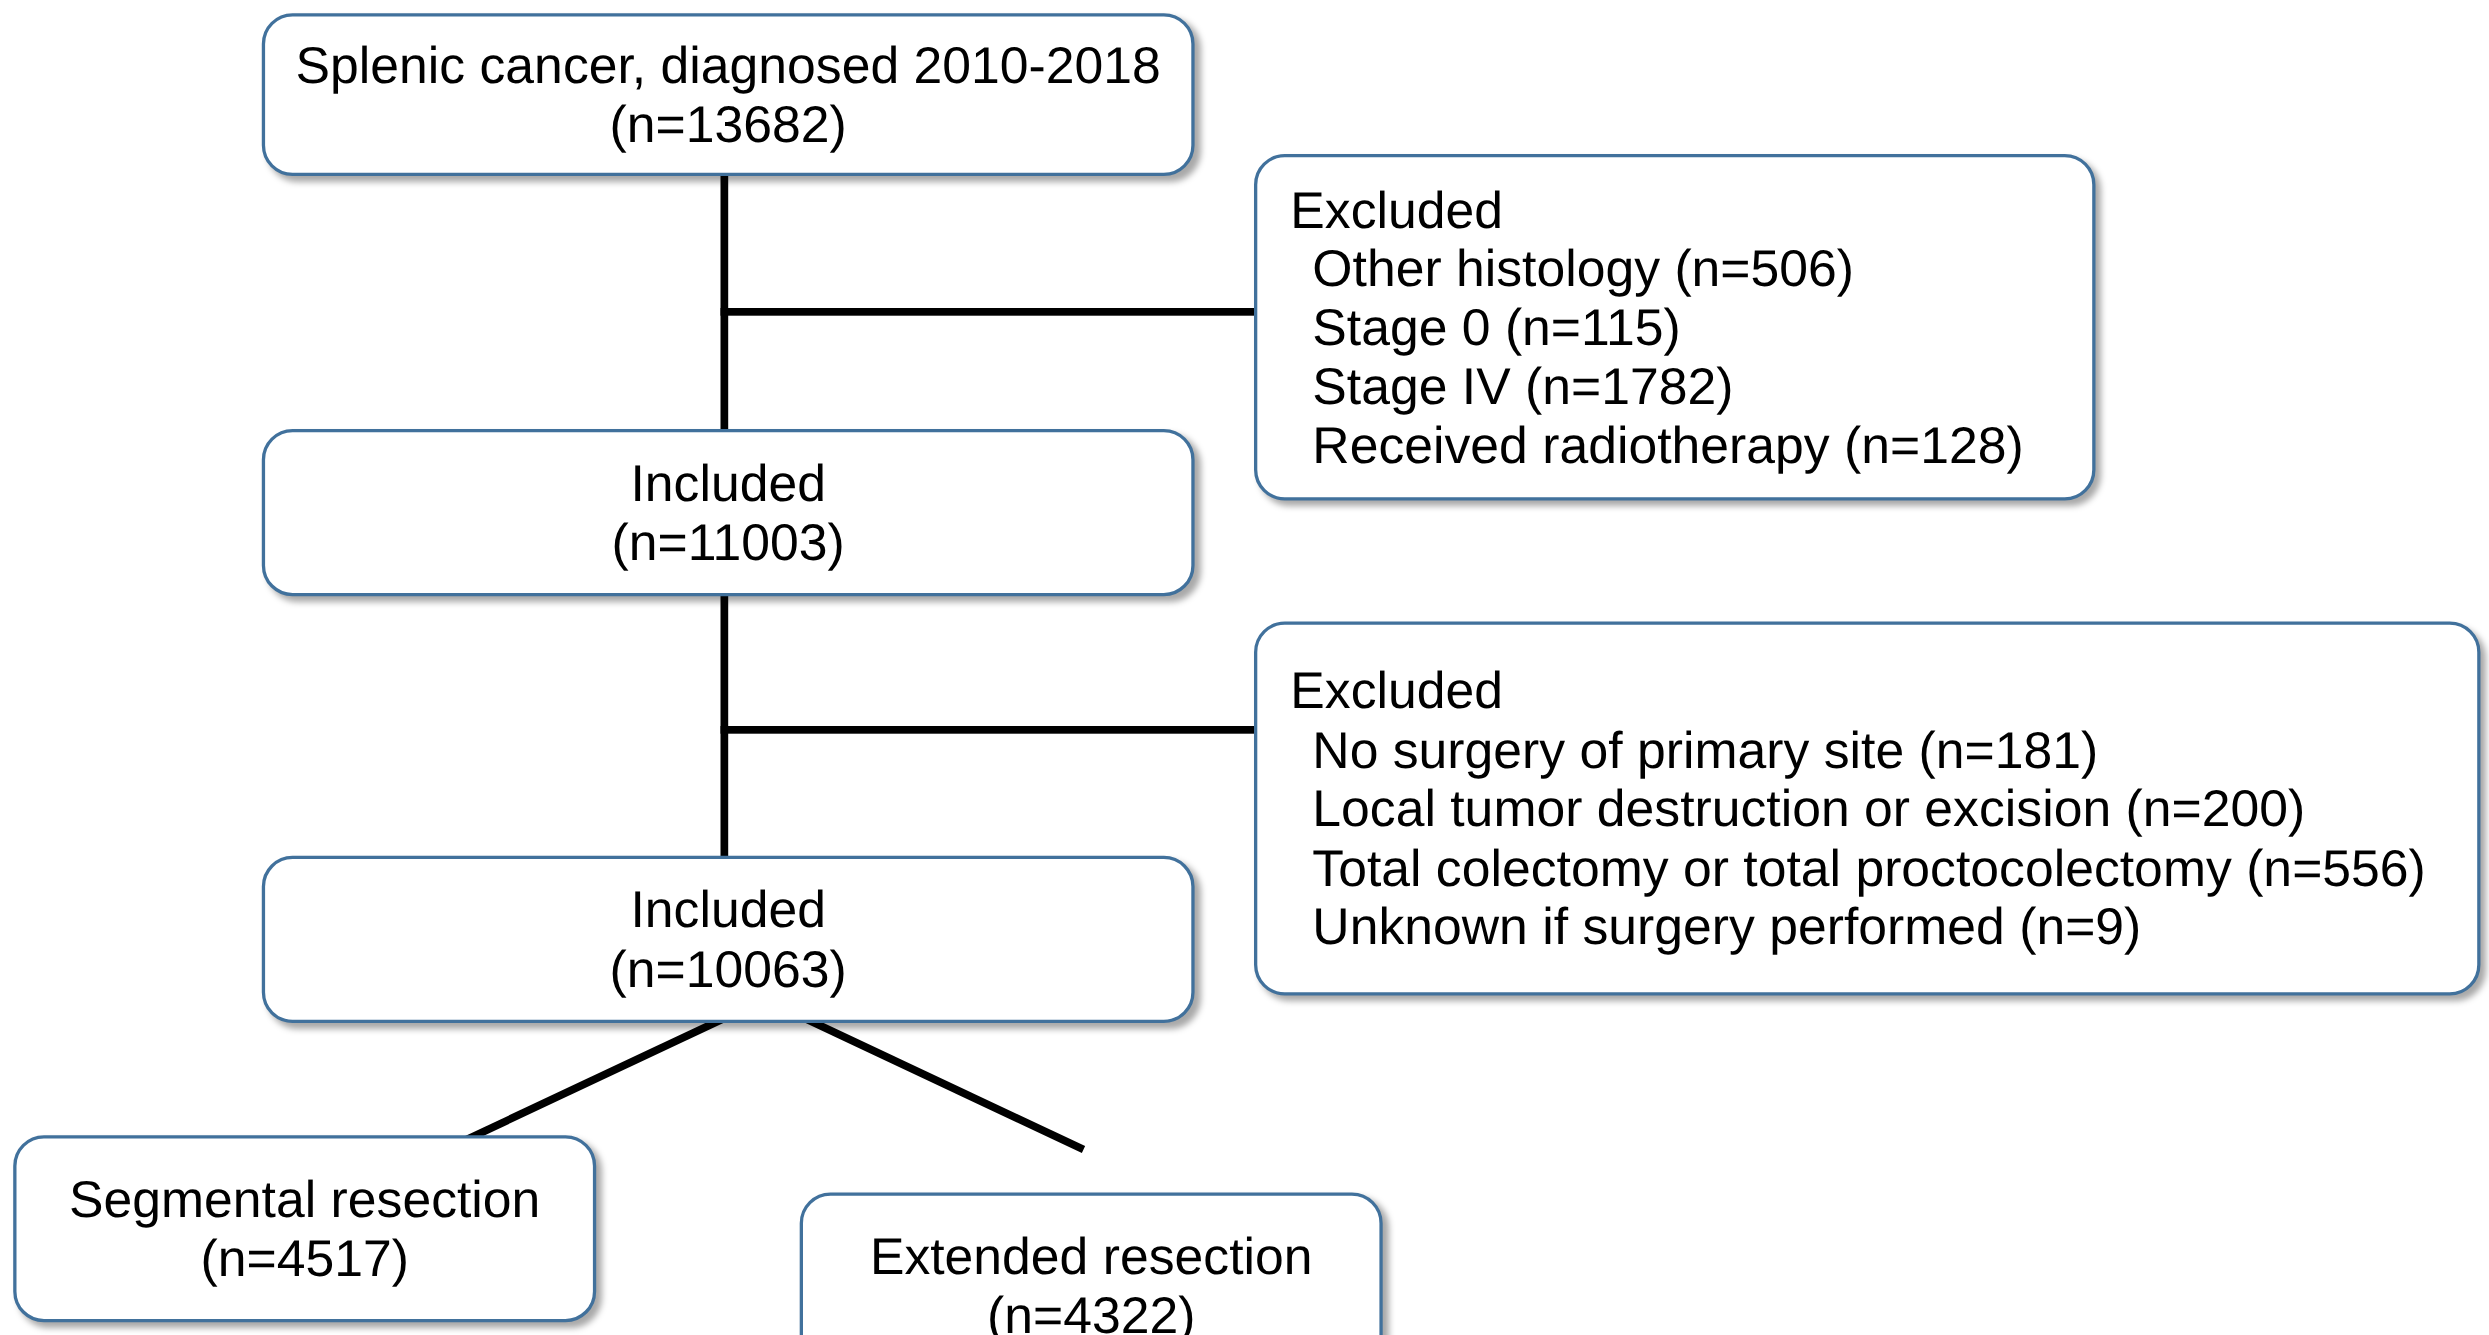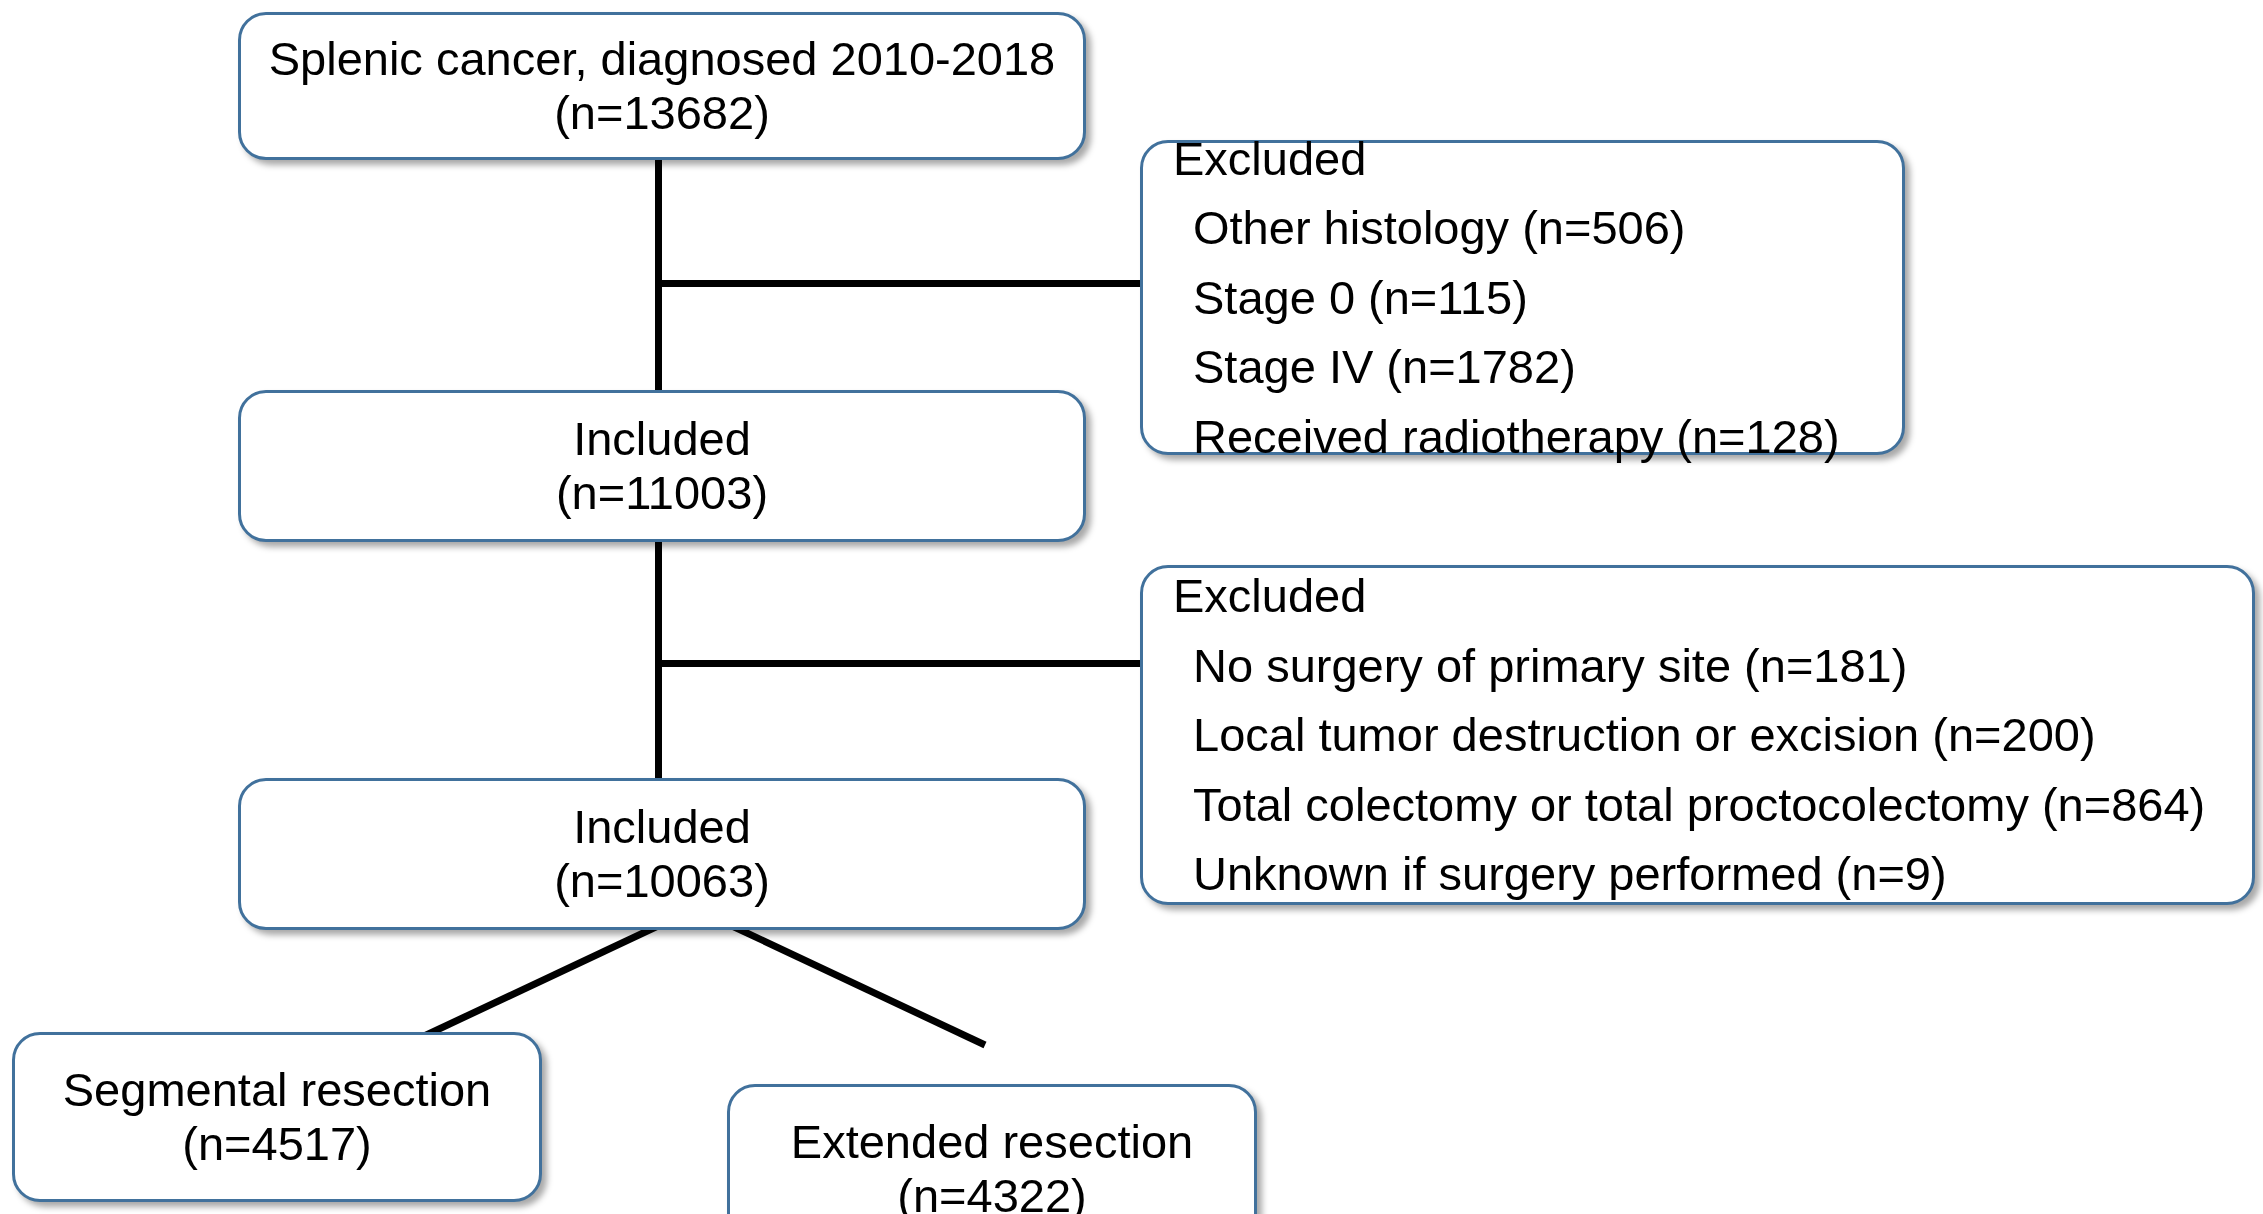--- a/index.html
+++ b/index.html
@@ -38,21 +38,21 @@
   }
   .node.left {
     display: flex;
     flex-direction: column;
     align-items: flex-start;
     justify-content: center;
     text-align: left;
     padding-left: 30px;
   }
   .node .line { display: block; white-space: nowrap; }
-  .node.left .line.sub { padding-left: 20px; margin-top: 16px; }
+  .node.left .line.sub { padding-left: 20px; }
 
   
   .conn {
     position: absolute;
     background: #000000;
     z-index: 1;
   }
   .conn.v { width: 7px; }
   .conn.h { height: 7px; }
   .diag {
@@ -94,21 +94,21 @@
 
   <div class="node center" style="left:238px; top:390px; width:848px; height:152px;">
     <span class="line">Included</span>
     <span class="line">(n=11003)</span>
   </div>
 
   <div class="node left" style="left:1140px; top:565px; width:1115px; height:340px;">
     <span class="line">Excluded</span>
     <span class="line sub">No surgery of primary site (n=181)</span>
     <span class="line sub">Local tumor destruction or excision (n=200)</span>
-    <span class="line sub">Total colectomy or total proctocolectomy (n=864)</span>
+    <span class="line sub">Total colectomy or total proctocolectomy (n=556)</span>
     <span class="line sub">Unknown if surgery performed (n=9)</span>
   </div>
 
   <div class="node center" style="left:238px; top:778px; width:848px; height:152px;">
     <span class="line">Included</span>
     <span class="line">(n=10063)</span>
   </div>
 
   <div class="node center" style="left:12px; top:1032px; width:530px; height:170px;">
     <span class="line">Segmental resection</span>

